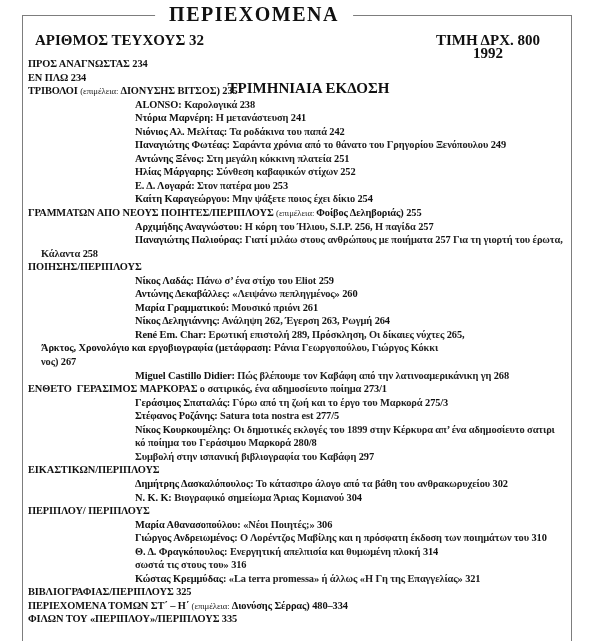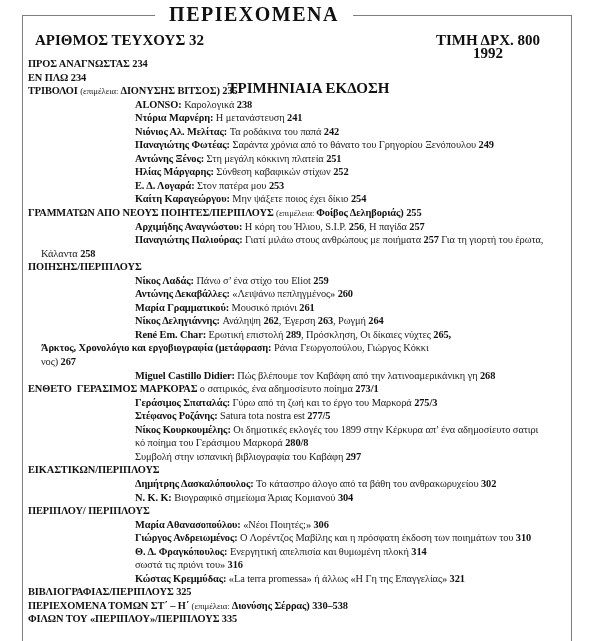--- a/index.html
+++ b/index.html
@@ -39,21 +39,21 @@
     position:absolute;left:28px;top:57px;width:566px;overflow:hidden;
   }
   .line{
     white-space:pre;height:13.55px;line-height:13.55px;
     font-size:10.4px;letter-spacing:-0.1px;
   }
   .indent-section{padding-left:0;}
   .indent-sub{padding-left:107px;}
   .indent-hang{padding-left:13px;}
   .seg-b{font-weight:bold;color:var(--text);}
-  .seg-r{font-weight:normal;color:var(--text-light);}
+  .seg-r{font-weight:bold;color:var(--text-light);}
   .seg-l{font-weight:normal;font-size:8.8px;color:var(--text-light);}
 </style>
 </head>
 <body>
 
 <div class="page">
   <div class="box"></div>
   <div class="title">ΠΕΡΙΕΧΟΜΕΝΑ</div>
   <div class="masthead">
     <span class="mh-left">ΑΡΙΘΜΟΣ ΤΕΥΧΟΥΣ 32</span>
@@ -94,19 +94,19 @@
       <div class="line indent-sub"><span class="seg-b">Νίκος Κουρκουμέλης: </span><span class="seg-r">Οι δημοτικές εκλογές του 1899 στην Κέρκυρα απ’ ένα αδημοσίευτο σατιρι</span></div>
       <div class="line indent-sub"><span class="seg-r">κό ποίημα του Γεράσιμου Μαρκορά </span><span class="seg-b">280/8</span></div>
       <div class="line indent-sub"><span class="seg-r">Συμβολή στην ισπανική βιβλιογραφία του Καβάφη </span><span class="seg-b">297</span></div>
       <div class="line indent-section"><span class="seg-b">ΕΙΚΑΣΤΙΚΩΝ/ΠΕΡΙΠΛΟΥΣ</span></div>
       <div class="line indent-sub"><span class="seg-b">Δημήτρης Δασκαλόπουλος: </span><span class="seg-r">Το κάτασπρο άλογο από τα βάθη του ανθρακωρυχείου </span><span class="seg-b">302</span></div>
       <div class="line indent-sub"><span class="seg-b">Ν. Κ. Κ: </span><span class="seg-r">Βιογραφικό σημείωμα Άριας Κομιανού </span><span class="seg-b">304</span></div>
       <div class="line indent-section"><span class="seg-b">ΠΕΡΙΠΛΟΥ/ ΠΕΡΙΠΛΟΥΣ</span></div>
       <div class="line indent-sub"><span class="seg-b">Μαρία Αθανασοπούλου: </span><span class="seg-r">«Νέοι Ποιητές;» </span><span class="seg-b">306</span></div>
       <div class="line indent-sub"><span class="seg-b">Γιώργος Ανδρειωμένος: </span><span class="seg-r">Ο Λορέντζος Μαβίλης και η πρόσφατη έκδοση των ποιημάτων του </span><span class="seg-b">310</span></div>
       <div class="line indent-sub"><span class="seg-b">Θ. Δ. Φραγκόπουλος: </span><span class="seg-r">Ενεργητική απελπισία και θυμωμένη πλοκή </span><span class="seg-b">314</span></div>
-      <div class="line indent-sub"><span class="seg-r">σωστά τις πριόνι του» </span><span class="seg-b">316</span></div>
+      <div class="line indent-sub"><span class="seg-r">σωστά τις στους του» </span><span class="seg-b">316</span></div>
       <div class="line indent-sub"><span class="seg-b">Κώστας Κρεμμύδας: </span><span class="seg-r">«La terra promessa» ή άλλως «Η Γη της Επαγγελίας» </span><span class="seg-b">321</span></div>
       <div class="line indent-section"><span class="seg-b">ΒΙΒΛΙΟΓΡΑΦΙΑΣ/ΠΕΡΙΠΛΟΥΣ 325</span></div>
-      <div class="line indent-section"><span class="seg-b">ΠΕΡΙΕΧΟΜΕΝΑ ΤΟΜΩΝ ΣΤ΄ – Η΄ </span><span class="seg-l">(επιμέλεια: </span><span class="seg-b">Διονύσης Σέρρας) 330–538</span></div>
+      <div class="line indent-section"><span class="seg-b">ΠΕΡΙΕΧΟΜΕΝΑ ΤΟΜΩΝ ΣΤ΄ – Η΄ </span><span class="seg-l">(επιμέλεια: </span><span class="seg-b">Διονύσης Σέρρας) 480–334</span></div>
       <div class="line indent-section"><span class="seg-b">ΦΙΛΩΝ ΤΟΥ «ΠΕΡΙΠΛΟΥ»/ΠΕΡΙΠΛΟΥΣ 335</span></div>
     </div>
 </div>
 
 </body></html>

